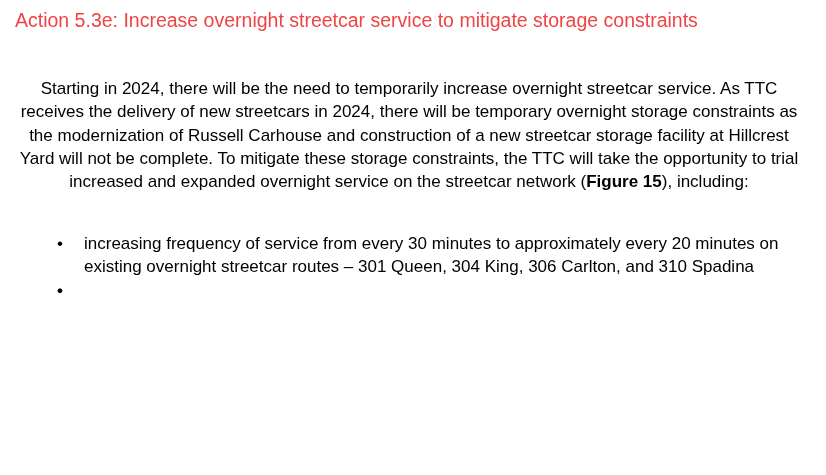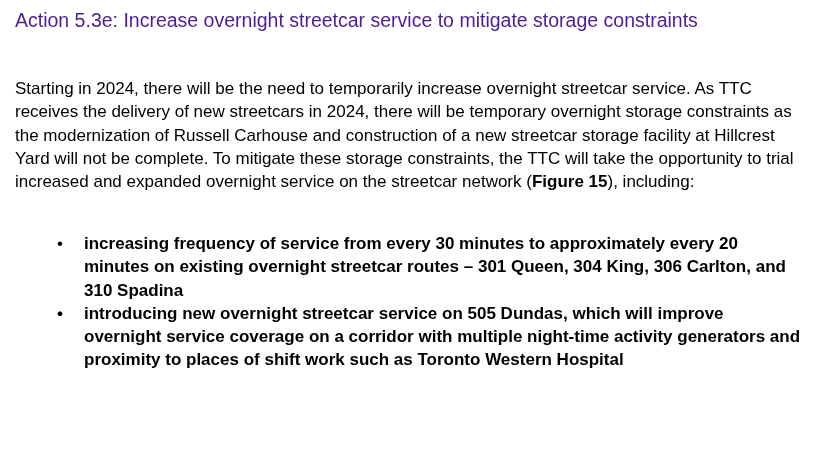--- a/index.html
+++ b/index.html
@@ -31,37 +31,37 @@
     position: absolute;
     left: 15px;
     top: 6px;
     width: 760px;
     margin: 0;
     font-family: "Liberation Sans", sans-serif;
     font-size: 19.5px;
     font-weight: 400;
     line-height: 28px;
     letter-spacing: 0.0px;
-    color: #4c1d95;
+    color: #ef4444;
     white-space: normal;
   }
 
   
   .body-paragraph {
     position: absolute;
     left: 15px;
     top: 77px;
     width: 788px;
     margin: 0;
     font-family: "Liberation Sans", sans-serif;
     font-size: 17px;
     font-weight: 400;
     line-height: 23.3px;
     color: #000000;
-    text-align: left;
+    text-align: center;
   }
 
   .body-paragraph b,
   .bold-run {
     font-weight: 700;
   }
 
   
   .bullet-list {
     position: absolute;
@@ -92,21 +92,20 @@
     width: 10px;
     height: 23.3px;
     line-height: 23.3px;
     font-size: 17px;
     color: #000000;
     text-align: left;
   }
 
   .bullet-text {
     display: block;
-    font-weight: bold;
   }
 </style>
 </head>
 <body>
 
 <div class="page">
 
   <h2 class="section-heading">Action 5.3e: Increase overnight streetcar service to mitigate storage constraints</h2>
 
   <p class="body-paragraph"><span>Starting in 2024, there will be the need to temporarily increase overnight streetcar service. As TTC receives the delivery of new streetcars in 2024, there will be temporary overnight storage constraints as the modernization of Russell Carhouse and construction of a new streetcar storage facility at Hillcrest Yard will not be complete. To mitigate these storage constraints, the TTC will take the opportunity to trial increased and expanded overnight service on the streetcar network (</span><b class="bold-run">Figure 15</b><span>), including:</span></p>
@@ -117,18 +116,17 @@
       <span class="bullet-marker">•</span>
       <span class="bullet-text">increasing frequency of service from every 30 minutes to approximately every 20 minutes on existing overnight streetcar routes – 301 Queen, 304 King, 306 Carlton, and 310 Spadina</span>
     </li>
 
     <li class="bullet-item">
       <span class="bullet-marker">•</span>
     </li>
 
     <li class="bullet-item">
       <span class="bullet-marker">•</span>
-      <span class="bullet-text">introducing new overnight streetcar service on 505 Dundas, which will improve overnight service coverage on a corridor with multiple night-time activity generators and proximity to places of shift work such as Toronto Western Hospital</span>
     </li>
 
   </ul>
 
 </div>
 
 </body></html>

